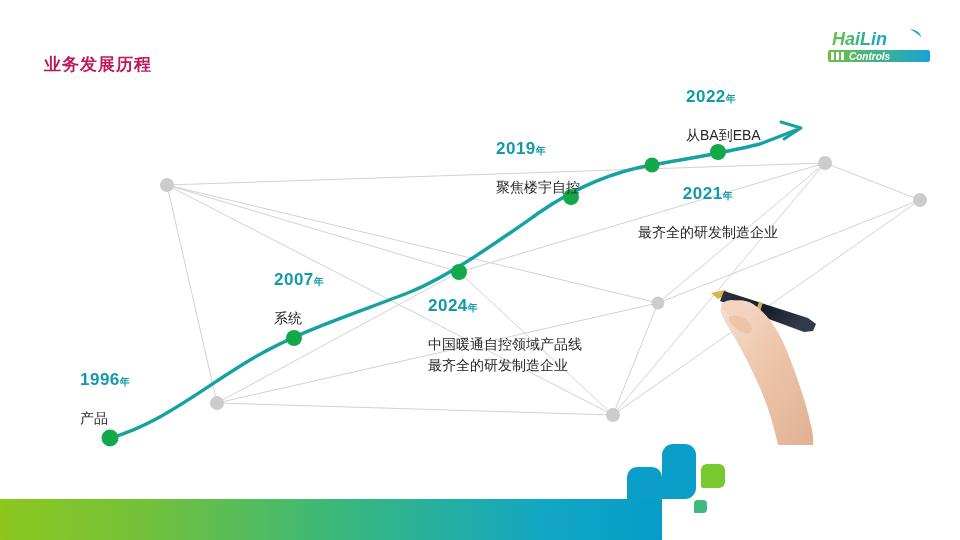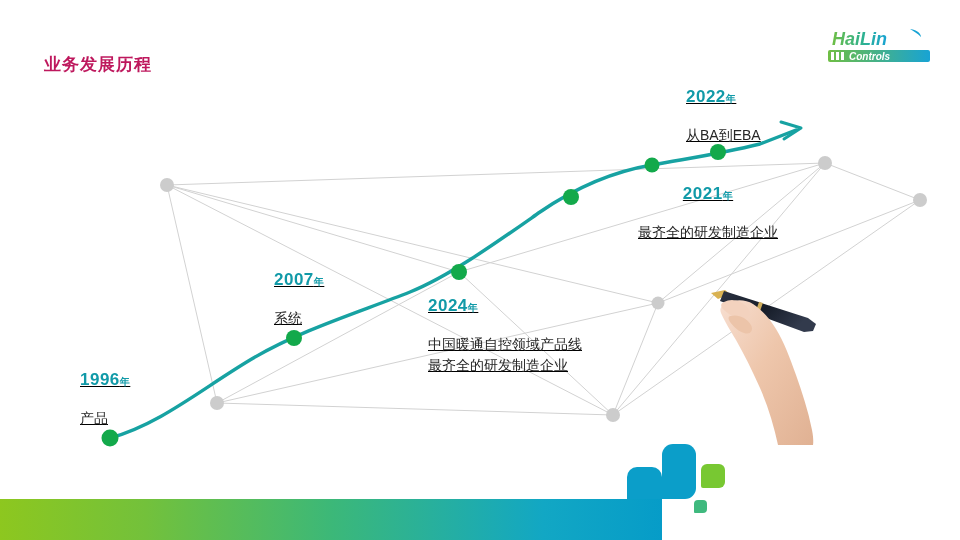--- a/index.html
+++ b/index.html
@@ -22,21 +22,21 @@
     color:#be185d; white-space:nowrap;margin-top:10px;
   }
 
   
   #logo { position:absolute; right:18px; top:26px; width:120px; height:42px; }
 
   
   #net { position:absolute; left:0; top:0; width:960px; height:540px; }
 
   
-  .milestone { position:absolute; white-space:nowrap;text-decoration:underline; }
+  .milestone { position:absolute; white-space:nowrap; }
   .m-year {
     font-size:17px; font-weight:bold; color:#119aa8; letter-spacing:0.5px;
     line-height:1.1;
   }
   .m-year .suffix { font-size:10px; font-weight:bold; }
   .m-desc {
     font-size:14px; color:#262626; line-height:1.5; margin-top:18px;
     font-weight:normal;
   }
 
@@ -149,20 +149,24 @@
   </div>
 
   <div class="milestone" style="left:428px; top:297px;">
     <div class="m-year"><span>2024</span><span class="suffix">年</span></div>
     <div class="m-desc">
       <div>中国暖通自控领域产品线</div>
       <div>最齐全的研发制造企业</div>
     </div>
   </div>
 
+  <div class="milestone" style="left:496px; top:140px;">
+    <div class="m-year"><span>2019</span><span class="suffix">年</span></div>
+    <div class="m-desc"><span>聚焦楼宇自控</span></div>
+  </div>
 
   <div class="milestone" style="left:638px; top:185px;text-align:center;">
     <div class="m-year"><span>2021</span><span class="suffix">年</span></div>
     <div class="m-desc">
       <div>最齐全的研发制造企业</div>
     </div>
   </div>
 
   <div class="milestone" style="left:686px; top:88px;">
     <div class="m-year"><span>2022</span><span class="suffix">年</span></div>

